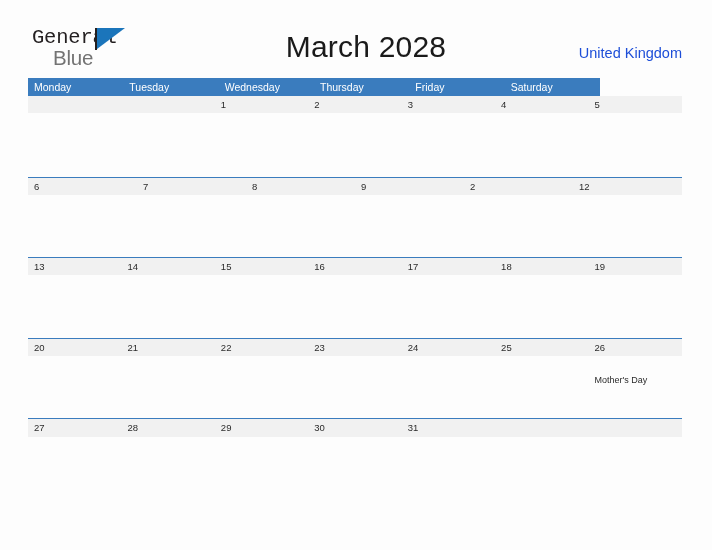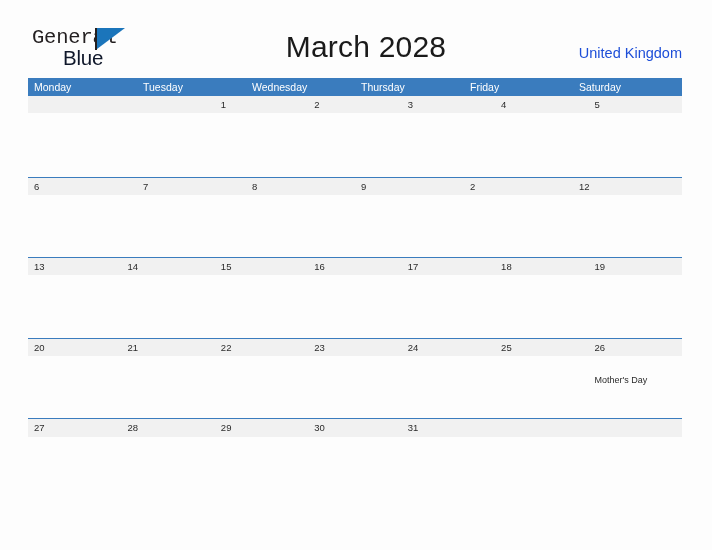--- a/index.html
+++ b/index.html
@@ -40,25 +40,25 @@
   }
   .logo-general {
     display: block;
     font-size: 20.5px;
     letter-spacing: -0.2px;
     color: #231f20;
     font-family: Liberation Mono, monospace;
   }
   .logo-blue {
     display: block;
-    margin-left: 31px;
+    margin-left: 21px;
     margin-top: -1px;
     font-size: 20.5px;
     letter-spacing: -0.2px;
-    color: #0f172a;
+    color: #737373;
     font-family: "Liberation Sans", sans-serif;
   }
   .logo-flag {
     position: absolute;
     left: 63px;
     top: 0px;
     width: 30px;
     height: 22px;
   }
   .logo-flag-tri {
@@ -102,21 +102,21 @@
 
   
   .calendar {
     position: absolute;
     left: 28px;
     top: 78px;
     width: 654px;
   }
   .weekday-row {
     display: flex;
-    width: 654px;
+    width: 572px;
     height: 18px;
     background: #3a7cbe;
   }
   .weekday {
     flex: 1 1 0;
     height: 18px;
     line-height: 18px;
     padding-left: 6px;
     box-sizing: border-box;
     color: #ffffff;

